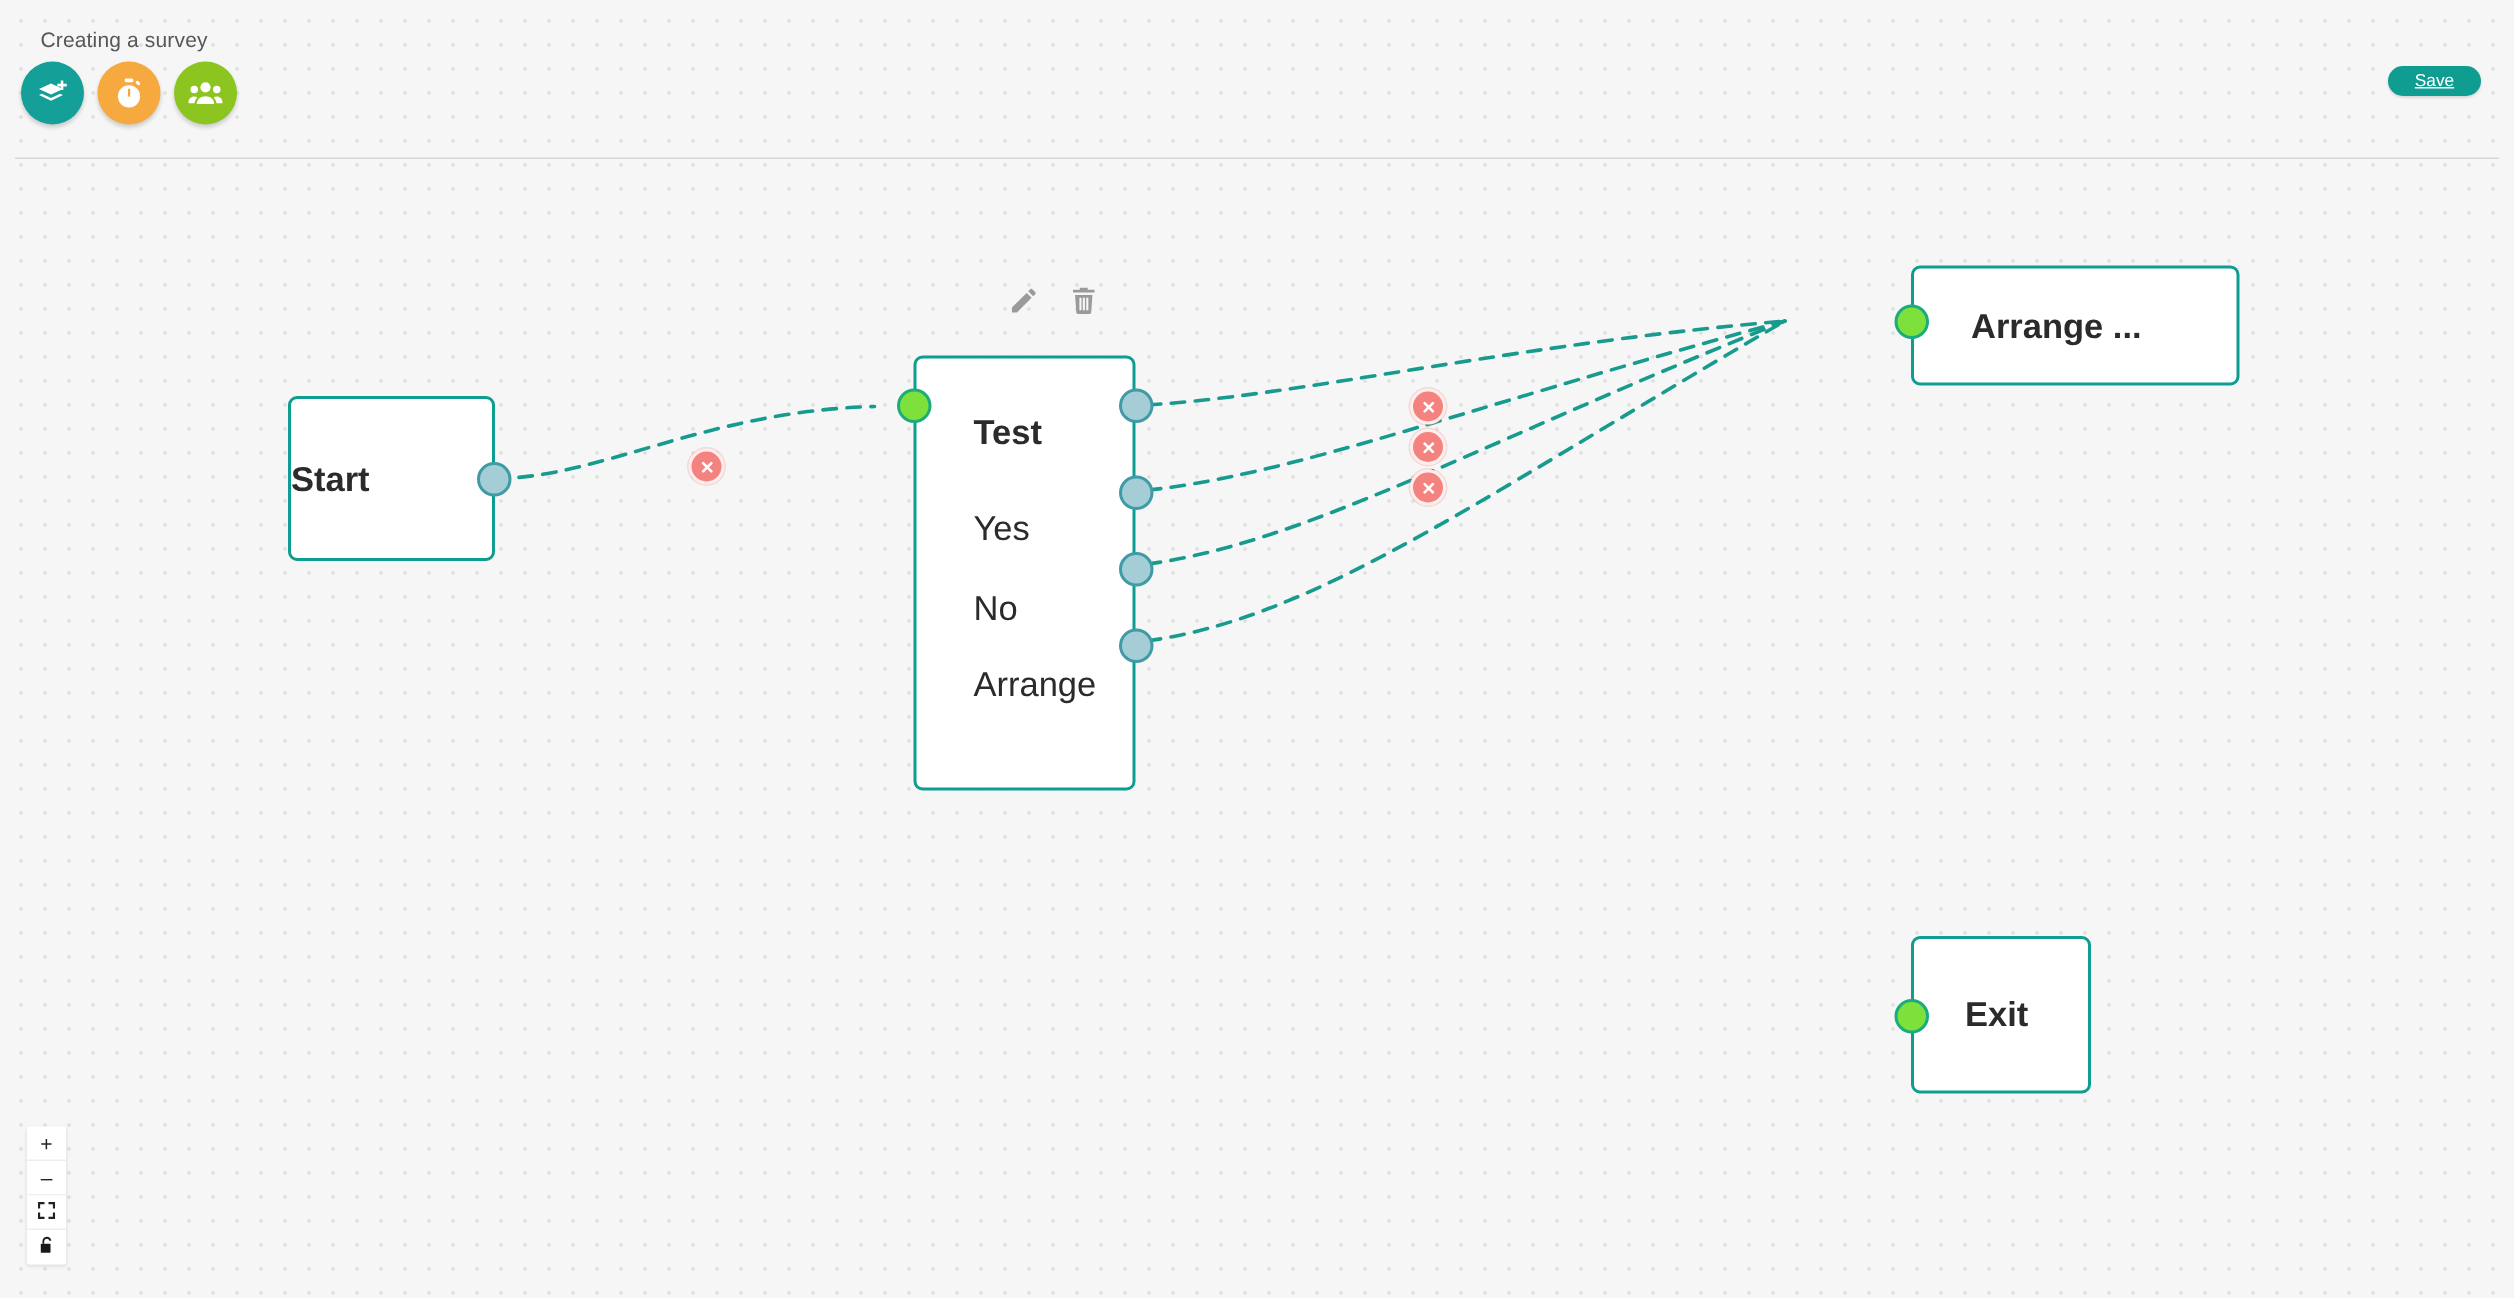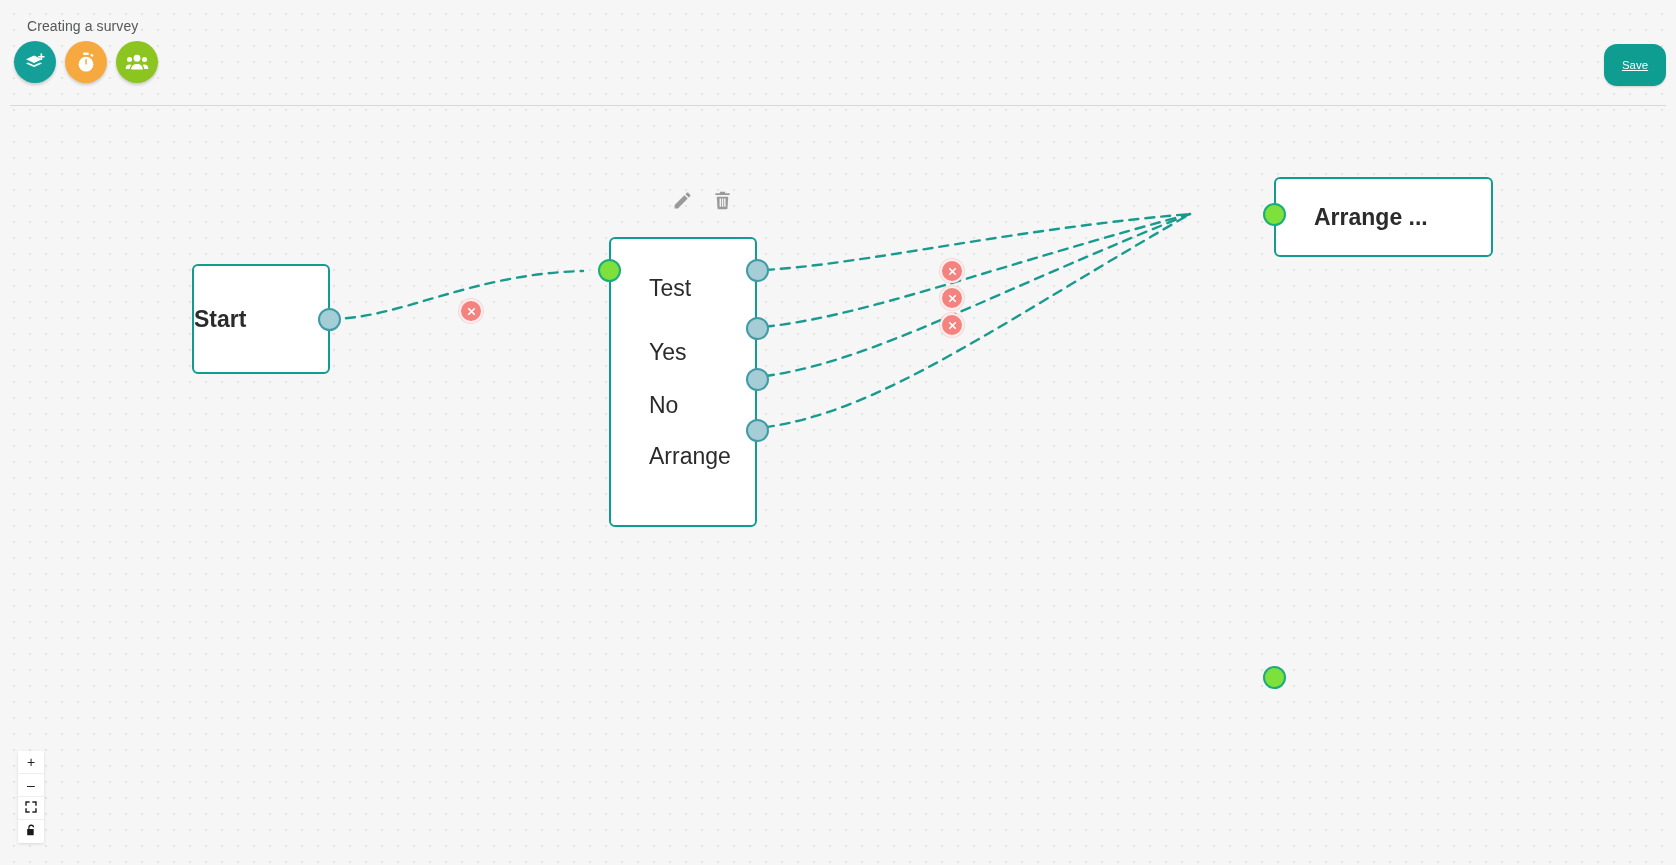--- a/index.html
+++ b/index.html
@@ -64,23 +64,23 @@
     justify-content: center;
     box-shadow: 0 2px 3px rgba(0,0,0,.18);
   }
   #tool-add-survey { left: 14px; background: #14a098; }
   #tool-timer      { left: 65px; background: #f5a93f; }
   #tool-audience   { left: 116px; background: #8cc520; }
   .tool-btn svg { display: block; }
 
   #save-button {
     position: absolute;
-    right: 10px;
+    right: 22px;
     top: 44px;
-    height: 42px;
+    height: 20px;
     min-width: 62px;
     padding: 0 14px;
     border: none;
     border-radius: 13px;
     background: #0f9d91;
     color: #ffffff;
     font-size: 11.5px;
     font-family: "Liberation Sans", sans-serif;
     cursor: pointer;
     box-shadow: 0 1px 2px rgba(0,0,0,.15);
@@ -148,21 +148,21 @@
     width: 148px;
     height: 290px;
     display: block;
     padding: 0;
   }
   #node-test .test-title {
     position: absolute;
     left: 38px;
     top: 36px;
     font-size: 23px;
-    font-weight: normal;
+    font-weight: bold;
     color: #2b2b2b;
   }
   #node-test .test-option {
     position: absolute;
     left: 38px;
     font-size: 23px;
     color: #2b2b2b;
     white-space: nowrap;
   }
   #node-test .opt-0 { top: 100px; }
@@ -339,20 +339,23 @@
     <div class="port port-out" style="left:746px; top:153px;"></div>
     <div class="port port-out" style="left:746px; top:211px;"></div>
     <div class="port port-out" style="left:746px; top:262px;"></div>
     <div class="port port-out" style="left:746px; top:313px;"></div>
 
     <div class="node" id="node-arrange">
       <span class="node-label">Arrange ...</span>
     </div>
     <div class="port port-in" style="left:1263px; top:97px;"></div>
 
+    <div class="node" id="node-exit">
+      <span class="node-label">Exit</span>
+    </div>
     <div class="port port-in" style="left:1263px; top:560px;"></div>
 
     <div class="edge-delete" style="left:459px; top:193px;">
       <svg width="11" height="11" viewBox="0 0 12 12" stroke="#ffffff" stroke-width="1.9" stroke-linecap="round">
         <line x1="3" y1="3" x2="9" y2="9"></line>
           <line x1="9" y1="3" x2="3" y2="9"></line>
       </svg>
     </div>
     <div class="edge-delete" style="left:940px; top:153px;">
       <svg width="11" height="11" viewBox="0 0 12 12" stroke="#ffffff" stroke-width="1.9" stroke-linecap="round">

